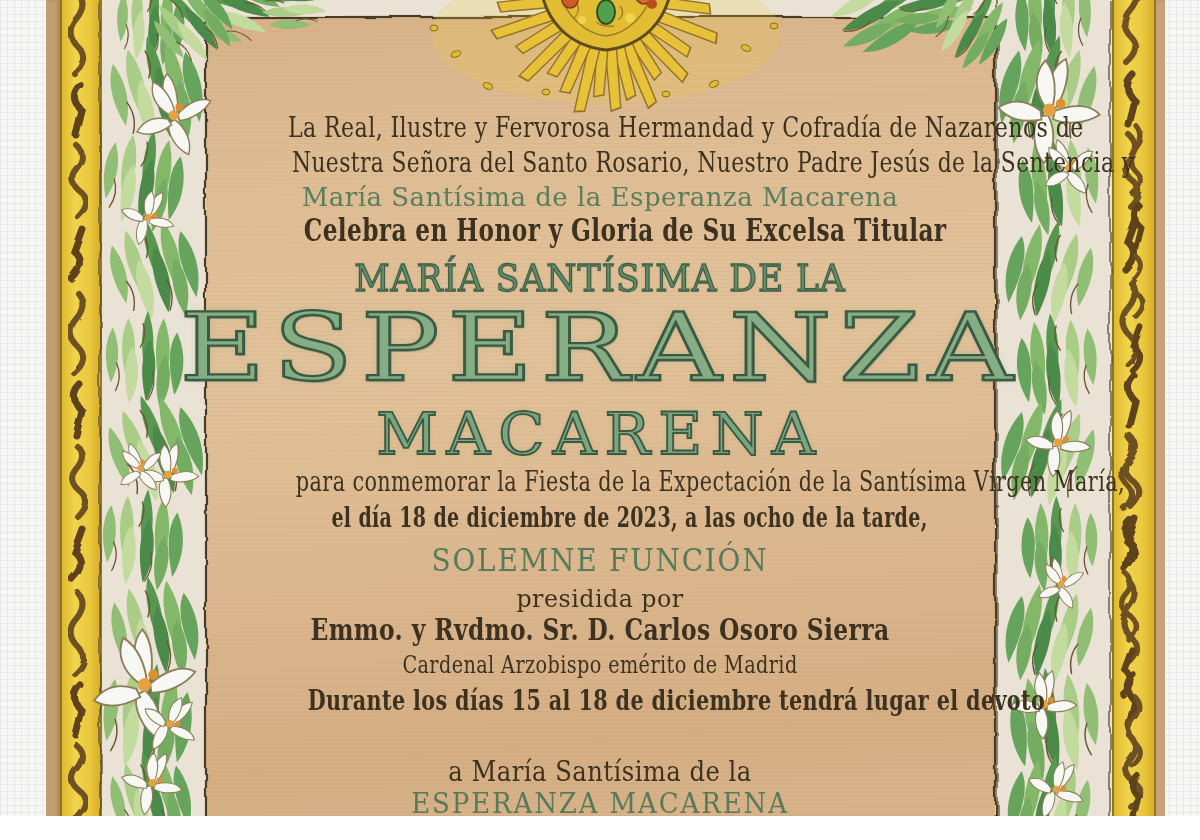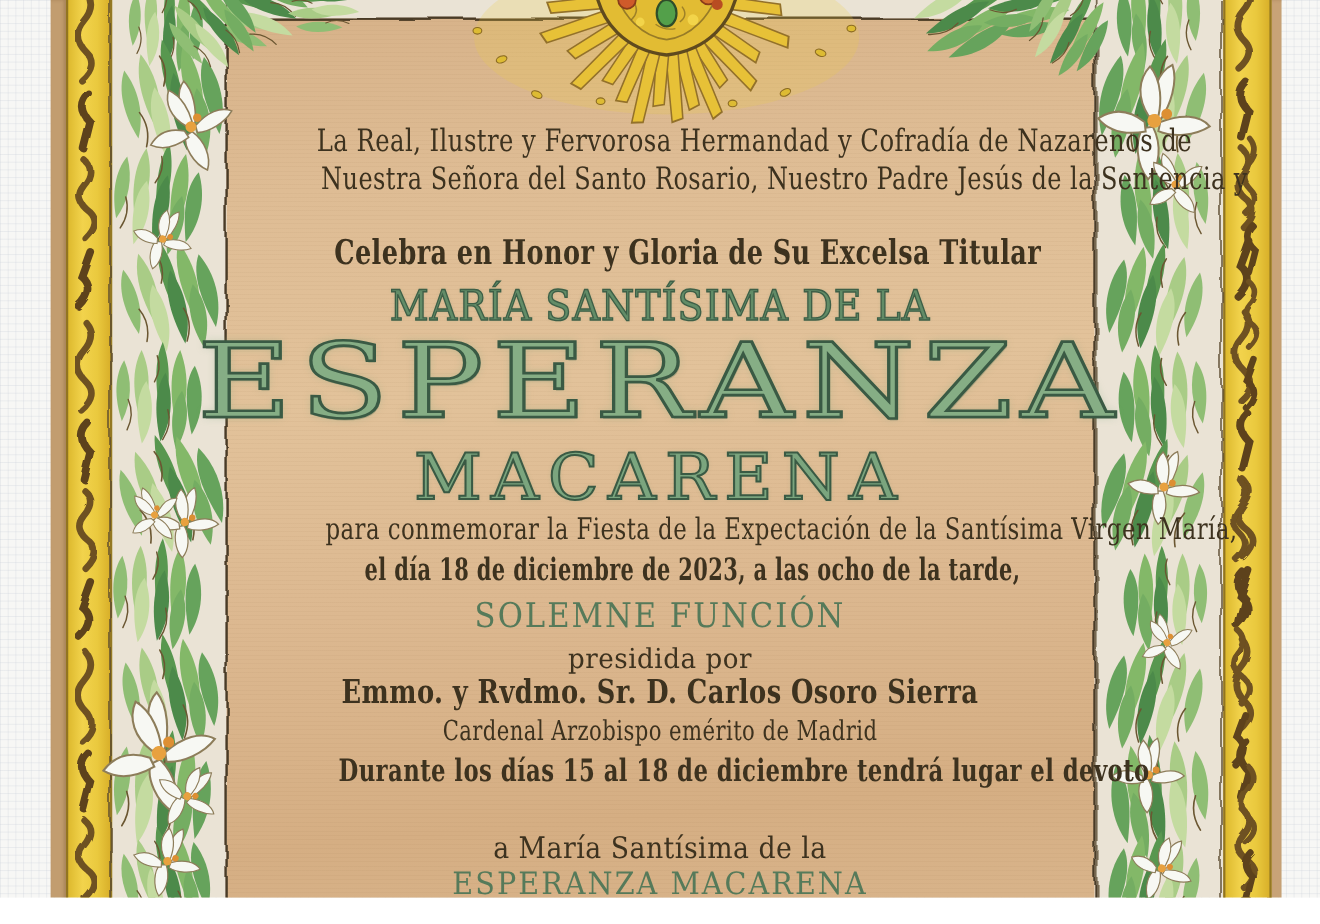--- a/index.html
+++ b/index.html
@@ -216,20 +216,21 @@
         <ellipse cx="-172" cy="32" rx="4" ry="3"></ellipse>
         <ellipse cx="-60" cy="96" rx="4" ry="3"></ellipse>
         <ellipse cx="60" cy="98" rx="4" ry="3"></ellipse>
       </g>
     </g>
   </svg>
 
   <div class="text-layer">
     <div class="tl L1 ink">La Real, Ilustre y Fervorosa Hermandad y Cofradía de Nazarenos de</div>
     <div class="tl L2 ink">Nuestra Señora del Santo Rosario, Nuestro Padre Jesús de la Sentencia y</div>
+    <div class="tl L3 grn">María Santísima de la Esperanza Macarena</div>
     <div class="tl L4 ink b">Celebra en Honor y Gloria de Su Excelsa Titular</div>
     <div class="tl L5 title-pre">MARÍA SANTÍSIMA DE LA</div>
     <div class="tl L6 title-big">ESPERANZA</div>
     <div class="tl L7 title-mid">MACARENA</div>
     <div class="tl L8 ink">para conmemorar la Fiesta de la Expectación de la Santísima Virgen María,</div>
     <div class="tl L9 ink b">el día 18 de diciembre de 2023, a las ocho de la tarde,</div>
     <div class="tl L10 grn-caps">SOLEMNE FUNCIÓN</div>
     <div class="tl L11 ink">presidida por</div>
     <div class="tl L12 ink b">Emmo. y Rvdmo. Sr. D. Carlos Osoro Sierra</div>
     <div class="tl L13 ink">Cardenal Arzobispo emérito de Madrid</div>

